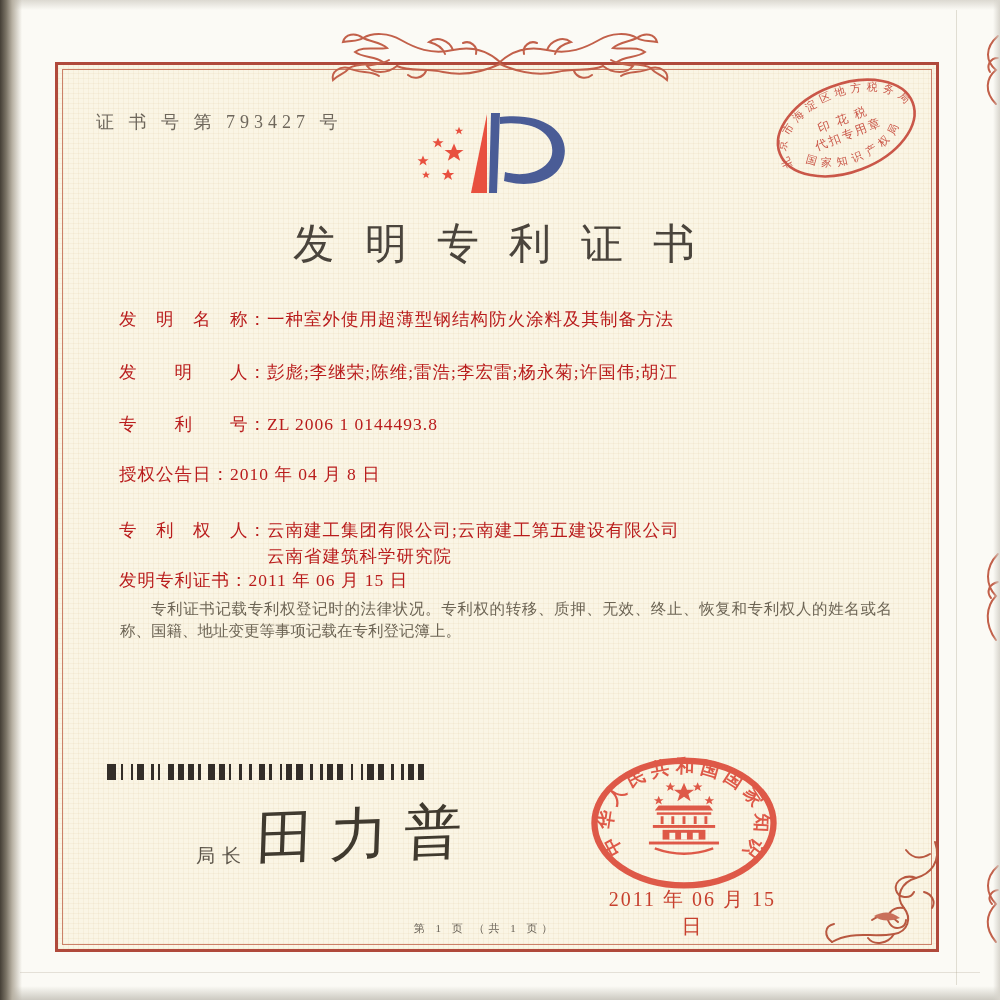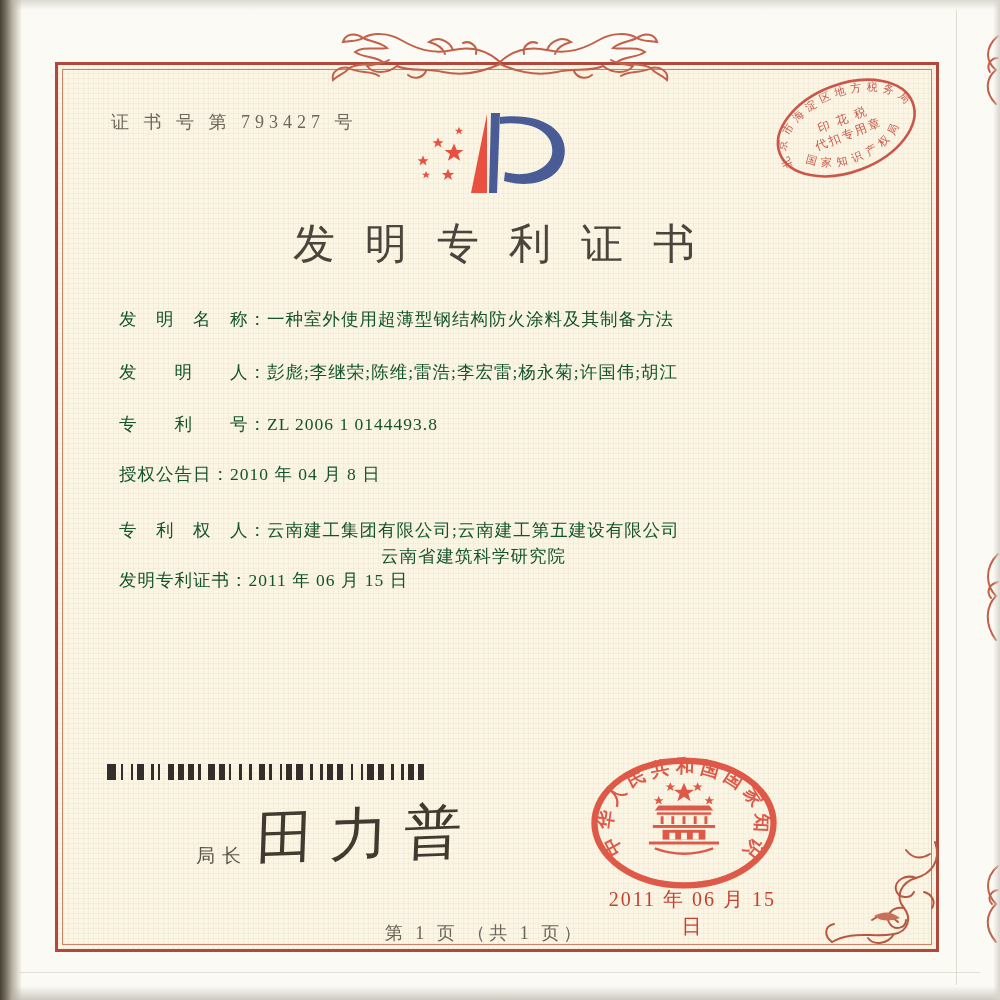--- a/index.html
+++ b/index.html
@@ -23,37 +23,37 @@
   
   .frame{position:absolute;left:55px;top:62px;width:878px;height:884px;
     border:3px solid #b0493b;z-index:2;
     background:
       repeating-linear-gradient(0deg,rgba(209,178,124,.10) 0 1px,transparent 1px 5px),
       repeating-linear-gradient(90deg,rgba(209,178,124,.10) 0 1px,transparent 1px 5px),
       #faf5e5;}
   .frame-inner{position:absolute;inset:4px;border:1px solid #cb8068;pointer-events:none;}
 
   
-  .cert-number{position:absolute;left:111px;top:110px;z-index:3;
+  .cert-number{position:absolute;left:96px;top:110px;z-index:3;
     font-size:18px;letter-spacing:5px;color:#6e675c;}
   .logo{position:absolute;left:393px;top:110px;width:212px;height:106px;z-index:3;}
   .title{position:absolute;left:55px;top:216px;width:878px;z-index:3;
     text-align:center;font-size:42px;color:#4a443c;letter-spacing:30px;text-indent:30px;}
-  .field{position:absolute;left:119px;z-index:3;font-size:17.5px;color:#14532d;letter-spacing:1px;line-height:26px;text-align:center;}
+  .field{position:absolute;left:119px;z-index:3;font-size:17.5px;color:#b91c1c;letter-spacing:1px;line-height:26px;}
   .field .lbl{white-space:pre;}
   .field .val{display:inline-block;vertical-align:top;white-space:pre-line;}
   .body-text{position:absolute;left:120px;top:598px;width:772px;z-index:3;
     font-size:15.5px;line-height:21.5px;color:#6d6555;text-align:justify;}
   .body-text p{margin:0;text-indent:2em;}
   .barcode{position:absolute;left:107px;top:764px;width:318px;height:16px;z-index:3;}
   .sig-role{position:absolute;left:196px;top:843px;z-index:3;font-size:19px;letter-spacing:7px;color:#5c554a;}
   .sig-name{position:absolute;left:256px;top:796px;z-index:3;font-size:58px;letter-spacing:16px;
     color:#403a2f;transform:rotate(-2deg) skewX(-4deg);}
   .footer{position:absolute;left:55px;top:921px;width:860px;z-index:3;text-align:center;
-    font-size:18px;letter-spacing:4px;color:#6b6459;}
+    font-size:11px;letter-spacing:4px;color:#6b6459;}
 
   
   .tax-stamp{position:absolute;left:758px;top:62px;width:178px;height:136px;z-index:4;
     transform:rotate(-21deg);opacity:.92;}
   .seal{position:absolute;left:586px;top:752px;width:196px;height:146px;z-index:4;opacity:.95;}
   .seal-date{position:absolute;left:600px;top:886px;width:185px;z-index:4;text-align:center;
     font-size:20px;letter-spacing:2px;color:#c7402e;}
 
   
   .top-flourish{position:absolute;left:284px;top:24px;width:432px;height:68px;z-index:4;}
@@ -164,20 +164,21 @@
 </div>
 <div class="field" style="top:517px">
   <span class="lbl">专　利　权　人：</span><span class="val">云南建工集团有限公司;云南建工第五建设有限公司
 云南省建筑科学研究院</span>
 </div>
 <div class="field" style="top:567px">
   <span class="lbl">发明专利证书：</span><span class="val">2011 年 06 月 15 日</span>
 </div>
 
 <div class="body-text">
+  <p>专利证书记载专利权登记时的法律状况。专利权的转移、质押、无效、终止、恢复和专利权人的姓名或名称、国籍、地址变更等事项记载在专利登记簿上。</p>
 </div>
 
 <div class="barcode" style="position:absolute;">
     <div style="position:absolute;left:0px;top:0;width:9.448936170212766px;height:100%;background:#332e29"></div>
     <div style="position:absolute;left:13.53191489361702px;top:0;width:2.682978723404255px;height:100%;background:#332e29"></div>
     <div style="position:absolute;left:23.680851063829788px;top:0;width:2.682978723404255px;height:100%;background:#332e29"></div>
     <div style="position:absolute;left:30.4468085106383px;top:0;width:6.06595744680851px;height:100%;background:#332e29"></div>
     <div style="position:absolute;left:43.97872340425532px;top:0;width:2.682978723404255px;height:100%;background:#332e29"></div>
     <div style="position:absolute;left:50.74468085106383px;top:0;width:2.682978723404255px;height:100%;background:#332e29"></div>
     <div style="position:absolute;left:60.8936170212766px;top:0;width:6.06595744680851px;height:100%;background:#332e29"></div>

